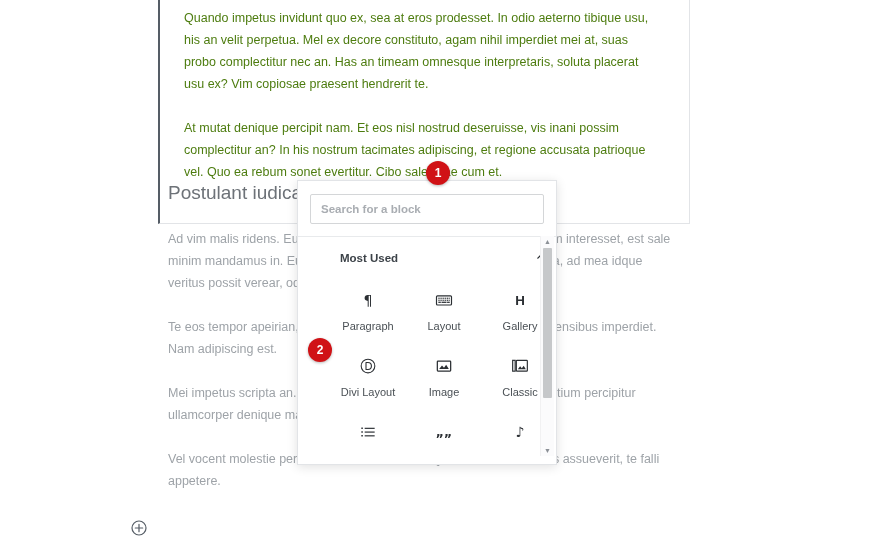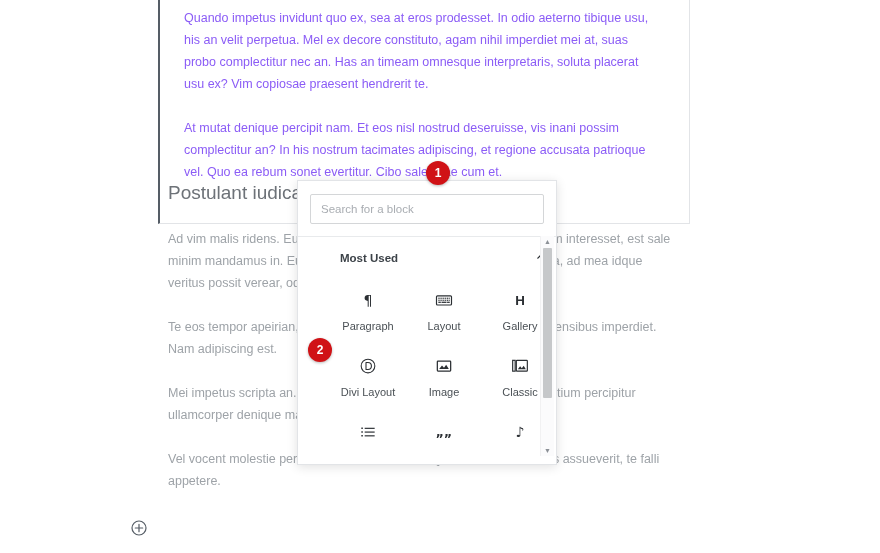--- a/index.html
+++ b/index.html
@@ -32,21 +32,21 @@
     padding: 30px 24px 40px 24px;
     box-sizing: border-box;
     border: 1px solid #e2e4e7;
     border-left: 2px solid #555d66;
     background: #fff;
   }
   #selected-block p {
     margin: 0 16px 22px 0;
     font-size: 12.5px;
     line-height: 22px;
-    color: #8b5cf6;
+    color: #4d7c0f;
   }
   #selected-block p:last-child { margin-bottom: 0; }
 
   
   #article {
     position: absolute;
     left: 168px;
     top: 180px;
     width: 510px;
   }
@@ -97,20 +97,21 @@
     box-sizing: border-box;
     height: 30px;
     border: 1px solid #d4d6d8;
     border-radius: 2px;
     padding: 0 10px;
     font-size: 11.5px;
     font-family: "Liberation Sans", sans-serif;
     color: #40464d;
     outline: none;
     background: #fff;
+    font-weight: bold;
   }
   #inserter-search::placeholder { color: #a9adb2; }
 
   #inserter-scroll {
     position: absolute;
     left: 0;
     top: 55px;
     right: 0;
     bottom: 10px;
     border-top: 1px solid #e8eaec;

